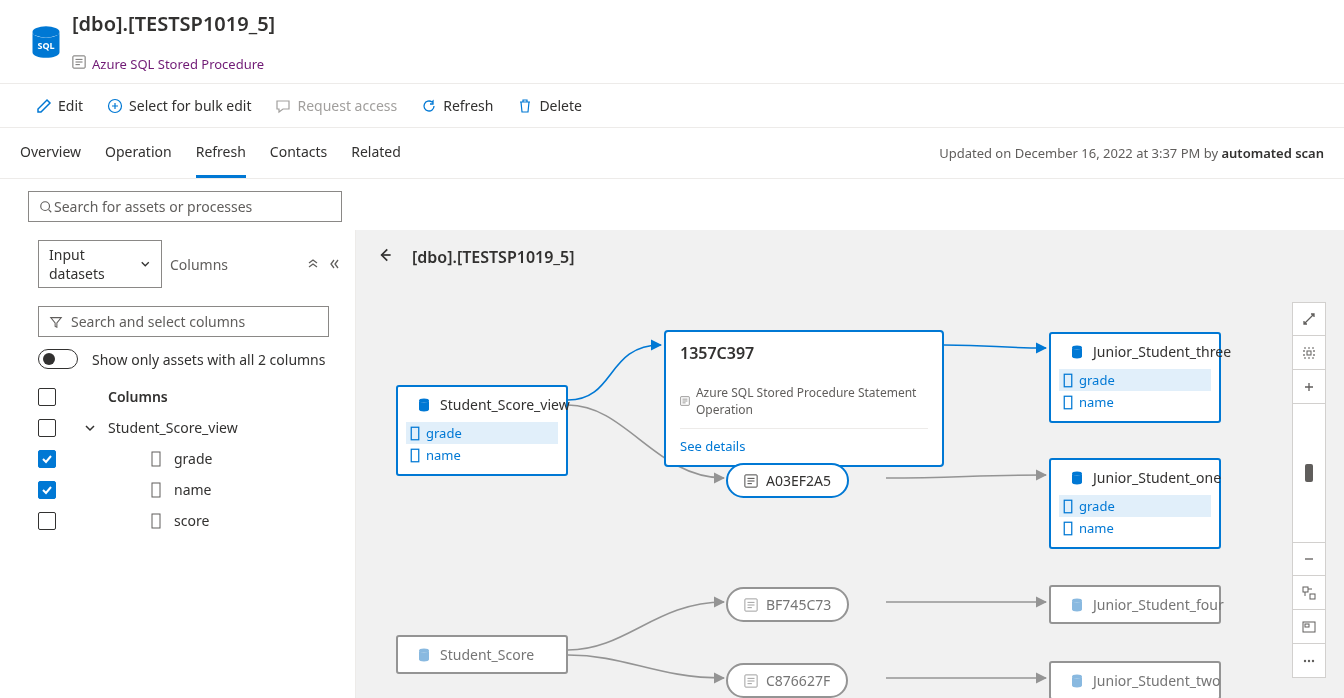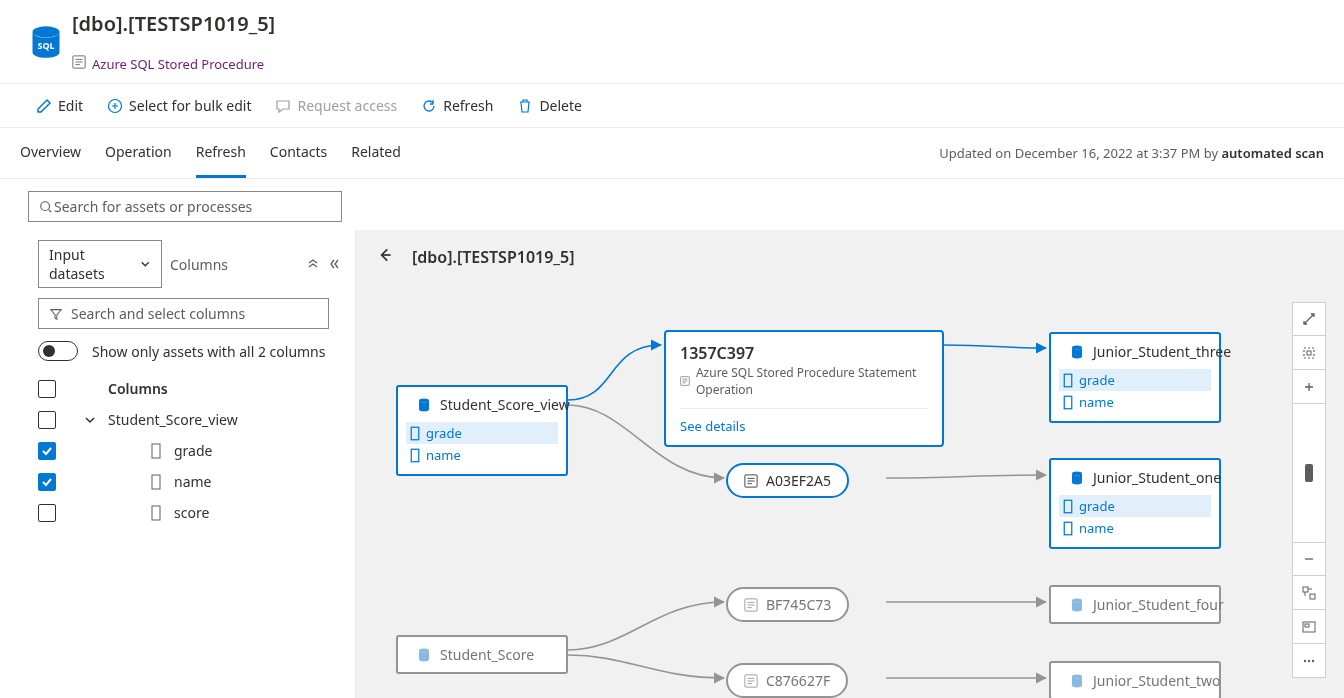--- a/index.html
+++ b/index.html
@@ -19,21 +19,21 @@
 .updated{font-size:13px;color:#605e5c}
 .updated b{font-weight:600;color:#323130}
 .searchbar{padding:12px 28px 8px}
 .search-box{display:flex;align-items:center;gap:1px;border:1px solid #8a8886;padding:5px 10px;width:314px;color:#605e5c;font-size:14px}
 .content{display:flex;height:calc(100% - 200px)}
 .sidebar{width:356px;border-right:1px solid #edebe9;padding:10px 16px 10px 28px}
 .sb-top{display:flex;align-items:center;gap:8px;margin-left:10px}
 .dropdown{border:1px solid #8a8886;padding:4px 10px;display:flex;align-items:center;gap:8px;cursor:pointer;font-size:14px;width:124px;justify-content:space-between}
 .cols-label{color:#605e5c;font-size:14px;flex:1}
 .chev{cursor:pointer;color:#605e5c}
-.sb-search{margin:10px 10px 12px;border:1px solid #8a8886;padding:5px 10px;display:flex;align-items:center;gap:8px;color:#605e5c;font-size:14px}
+.sb-search{margin:18px 10px 12px;border:1px solid #8a8886;padding:5px 10px;display:flex;align-items:center;gap:8px;color:#605e5c;font-size:14px}
 .toggle-row{display:flex;align-items:center;gap:14px;margin:8px 10px 12px}
 .toggle{width:40px;height:20px;border:1px solid #323130;border-radius:10px;position:relative;cursor:pointer}
 .toggle-knob{width:12px;height:12px;background:#323130;border-radius:50%;position:absolute;top:3px;left:4px}
 .tree{margin-left:10px}
 .tree-row{display:flex;align-items:center;gap:12px;padding:6px 0;font-size:14px}
 .checkbox{width:18px;height:18px;border:1px solid #323130;border-radius:2px;cursor:pointer;display:flex;align-items:center;justify-content:center;flex-shrink:0}
 .checkbox.checked{background:#0078d4;border-color:#0078d4;color:#fff}
 .tree-row.head{font-weight:600}
 .col-icon{width:12px;flex-shrink:0}
 .indent2{margin-left:70px}
@@ -47,21 +47,21 @@
 .node-hdr.dim{color:#757575}
 .db-icon{width:16px;height:16px;flex-shrink:0}
 .node-cols{padding:0 8px 8px}
 .col-row{display:flex;align-items:center;gap:6px;padding:2px 4px;font-size:13px;color:#0078d4}
 .col-row.hl{background:#e1effa}
 .col-row .col-icon{width:10px}
 .pill{position:absolute;background:#fff;border:2px solid #0078d4;border-radius:18px;padding:6px 16px;display:flex;align-items:center;gap:8px;font-size:14px}
 .pill.dim{border-color:#949494;color:#757575}
 .op-node{position:absolute;background:#fff;border:2px solid #0078d4;border-radius:4px;padding:10px 14px;width:280px}
 .op-title{font-size:16px;font-weight:600}
-.op-sub{display:flex;align-items:center;gap:6px;color:#605e5c;font-size:12px;margin-top:0}
+.op-sub{display:flex;align-items:center;gap:6px;color:#605e5c;font-size:12px;margin-top:20px}
 .op-link{color:#0078d4;font-size:13px;cursor:pointer;margin-top:10px;display:inline-block;border-top:1px solid #edebe9;padding-top:8px;width:100%}
 .ctrl-panel{position:absolute;right:18px;top:72px;display:flex;flex-direction:column;gap:0}
 .ctrl-btn{width:34px;height:34px;background:#fff;border:1px solid #d2d0ce;display:flex;align-items:center;justify-content:center;cursor:pointer;color:#605e5c}
 .ctrl-btn+.ctrl-btn{border-top:none}
 .slider{width:34px;height:140px;background:#fff;border:1px solid #d2d0ce;border-top:none;position:relative}
 .slider-thumb{position:absolute;left:50%;transform:translateX(-50%);top:60px;width:8px;height:18px;background:#605e5c;border-radius:2px}
 .ctrl-panel2{position:absolute;right:18px;top:312px;display:flex;flex-direction:column}
 svg.edge{position:absolute;pointer-events:none}
 .filter-icon{width:14px;height:14px}
 </style>

